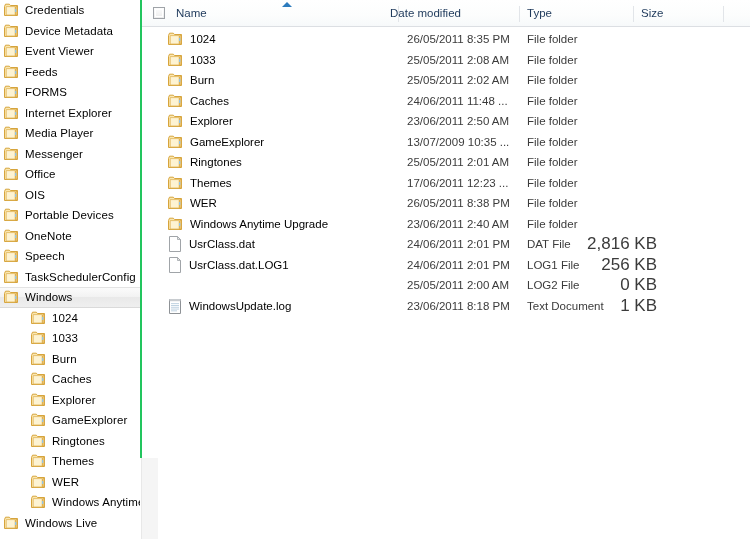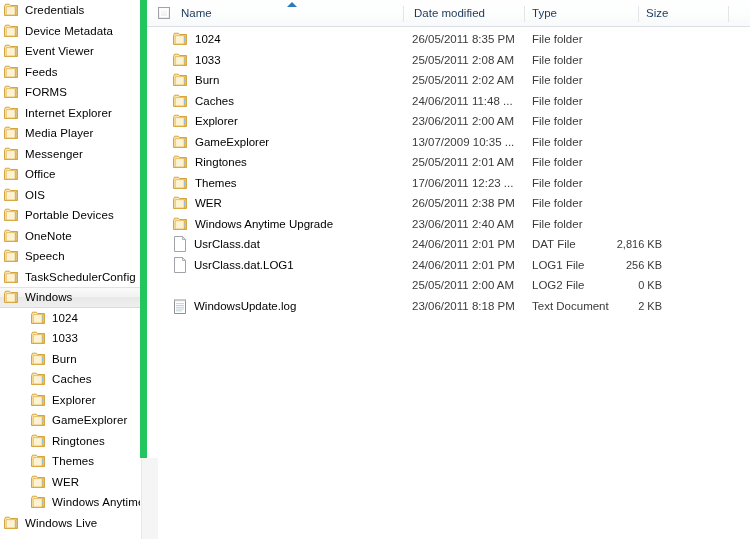--- a/index.html
+++ b/index.html
@@ -126,21 +126,21 @@
         #ffffff 1px, #ffffff 2px,
         #9a9a9a 2px, #9a9a9a 3px);
   }
 
   
   .list-pane {
     position: relative;
     flex: 1 1 auto;
     height: 458px;
     background: #ffffff;
-    border-left: 7px solid #22c55e;
+    border-left: 2px solid #22c55e;
     box-sizing: border-box;
     overflow: hidden;
   }
   .header-row {
     position: relative;
     height: 27px;
     background: linear-gradient(to bottom, #ffffff 0%, #fcfdfd 60%, #f7f9fa 100%);
     border-bottom: 1px solid #dcdfe3;
     box-sizing: border-box;
   }
@@ -219,21 +219,21 @@
     position: absolute;
     left: 385px;
     font-size: 11.5px;
     color: #3b3b3b;
   }
   .cell-size {
     position: absolute;
     left: 440px;
     width: 75px;
     text-align: right;
-    font-size: 11px;
+    font-size: 17px;
     color: #3b3b3b;
   }
 </style>
 </head>
 <body>
 
 <div id="app">
 
   <div class="nav-pane">
     <div class="nav-list" id="nav-list">
@@ -541,21 +541,21 @@
     <div class="header-row">
       <div class="sort-tri"></div>
 
       <div class="hdr-check"></div>
 
       <div class="col" style="left:34px;">
         <span class="col-label">Name</span>
       </div>
       <div class="col-sep" style="left:256px;"></div>
 
-      <div class="col" style="left:267px;">
+      <div class="col" style="left:248px;">
         <span class="col-label">Date modified</span>
       </div>
       <div class="col-sep" style="left:377px;"></div>
 
       <div class="col" style="left:385px;text-align:right;">
         <span class="col-label">Type</span>
       </div>
       <div class="col-sep" style="left:491px;"></div>
 
       <div class="col" style="left:499px;">
@@ -634,21 +634,21 @@
             <span class="ico">
               <svg width="16" height="14" viewBox="0 0 16 14">
                 <path d="M0.5 3.5 L0.5 12.5 L13.5 12.5 L13.5 2.5 L6.5 2.5 L5.3 1.2 L1.5 1.2 Z" fill="#fbe7b0" stroke="#d6a43c" stroke-width="1"></path>
                 <path d="M2.2 3.6 L11.2 3.6 L11.2 12.0 L2.2 12.0 Z" fill="#fdf3d2" stroke="#dfb457" stroke-width="0.8"></path>
                 <path d="M11.6 3.8 L13.2 3.0 L13.2 11.6 L11.6 12.3 Z" fill="#f2cf82" stroke="#d6a43c" stroke-width="0.7"></path>
                 <rect x="11.0" y="6.0" width="1.3" height="3.0" fill="#8fc4e8"></rect>
               </svg>
             </span>
             <span class="nm">Explorer</span>
           </div>
-          <div class="cell-date">23/06/2011 2:00 AM</div>
+          <div class="cell-date">23/06/2011 2:50 AM</div>
           <div class="cell-type">File folder</div>
           <div class="cell-size"></div>
         </div>
         <div class="row">
           <div class="cell-name">
             <span class="ico">
               <svg width="16" height="14" viewBox="0 0 16 14">
                 <path d="M0.5 3.5 L0.5 12.5 L13.5 12.5 L13.5 2.5 L6.5 2.5 L5.3 1.2 L1.5 1.2 Z" fill="#fbe7b0" stroke="#d6a43c" stroke-width="1"></path>
                 <path d="M2.2 3.6 L11.2 3.6 L11.2 12.0 L2.2 12.0 Z" fill="#fdf3d2" stroke="#dfb457" stroke-width="0.8"></path>
                 <path d="M11.6 3.8 L13.2 3.0 L13.2 11.6 L11.6 12.3 Z" fill="#f2cf82" stroke="#d6a43c" stroke-width="0.7"></path>
@@ -698,21 +698,21 @@
             <span class="ico">
               <svg width="16" height="14" viewBox="0 0 16 14">
                 <path d="M0.5 3.5 L0.5 12.5 L13.5 12.5 L13.5 2.5 L6.5 2.5 L5.3 1.2 L1.5 1.2 Z" fill="#fbe7b0" stroke="#d6a43c" stroke-width="1"></path>
                 <path d="M2.2 3.6 L11.2 3.6 L11.2 12.0 L2.2 12.0 Z" fill="#fdf3d2" stroke="#dfb457" stroke-width="0.8"></path>
                 <path d="M11.6 3.8 L13.2 3.0 L13.2 11.6 L11.6 12.3 Z" fill="#f2cf82" stroke="#d6a43c" stroke-width="0.7"></path>
                 <rect x="11.0" y="6.0" width="1.3" height="3.0" fill="#8fc4e8"></rect>
               </svg>
             </span>
             <span class="nm">WER</span>
           </div>
-          <div class="cell-date">26/05/2011 2:38 PM</div>
+          <div class="cell-date">26/05/2011 8:38 PM</div>
           <div class="cell-type">File folder</div>
           <div class="cell-size"></div>
         </div>
         <div class="row">
           <div class="cell-name">
             <span class="ico">
               <svg width="16" height="14" viewBox="0 0 16 14">
                 <path d="M0.5 3.5 L0.5 12.5 L13.5 12.5 L13.5 2.5 L6.5 2.5 L5.3 1.2 L1.5 1.2 Z" fill="#fbe7b0" stroke="#d6a43c" stroke-width="1"></path>
                 <path d="M2.2 3.6 L11.2 3.6 L11.2 12.0 L2.2 12.0 Z" fill="#fdf3d2" stroke="#dfb457" stroke-width="0.8"></path>
                 <path d="M11.6 3.8 L13.2 3.0 L13.2 11.6 L11.6 12.3 Z" fill="#f2cf82" stroke="#d6a43c" stroke-width="0.7"></path>
@@ -768,18 +768,18 @@
                 <rect x="3" y="7.0" width="8" height="0.9" fill="#b8cede"></rect>
                 <rect x="3" y="8.8" width="8" height="0.9" fill="#b8cede"></rect>
                 <rect x="3" y="10.6" width="8" height="0.9" fill="#b8cede"></rect>
                 <rect x="3" y="12.4" width="6" height="0.9" fill="#b8cede"></rect>
               </svg>
             </span>
             <span class="nm">WindowsUpdate.log</span>
           </div>
           <div class="cell-date">23/06/2011 8:18 PM</div>
           <div class="cell-type">Text Document</div>
-          <div class="cell-size">2 KB</div>
+          <div class="cell-size">1 KB</div>
         </div>
       </div>
   </div>
 
 </div>
 
 </body></html>

